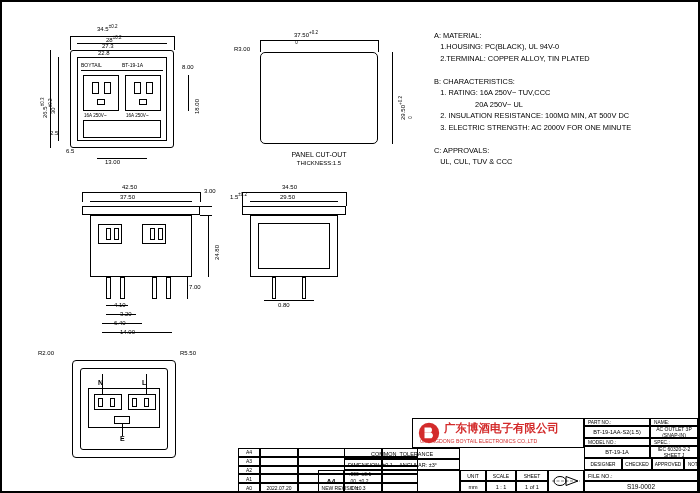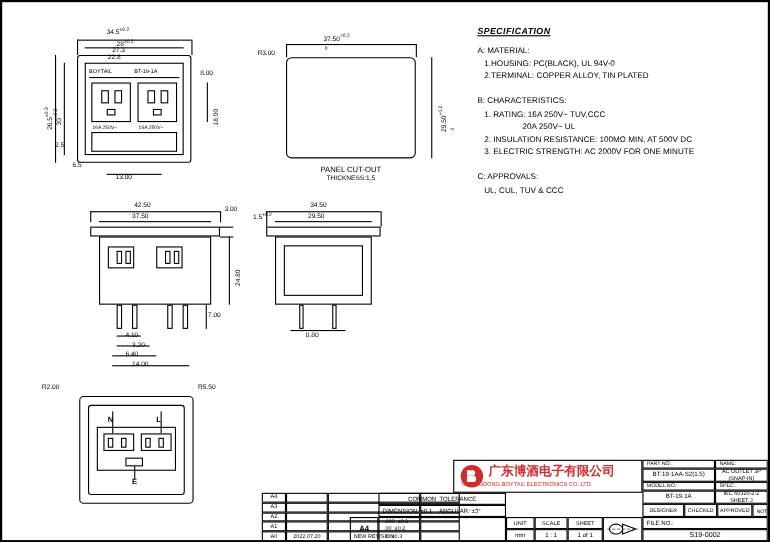--- a/index.html
+++ b/index.html
@@ -20,21 +20,20 @@
   .tblcellL{justify-content:flex-start;padding-left:3px;}
   .rot{transform-origin:0 0;}
   svg{display:block;}
 </style>
 </head>
 <body>
 
 <div id="sheet">
 
   <div class="abs" style="left:432px;top:22px;">
-    <div class="txt8 uline" style="font-weight:bold;font-style:italic;letter-spacing:.4px;">SPECIFICATION</div>
     <div class="spec" style="margin-top:6px;" id="specbody">A: MATERIAL:
    1.HOUSING: PC(BLACK), UL 94V-0
    2.TERMINAL: COPPER ALLOY, TIN PLATED
 
 B: CHARACTERISTICS:
    1. RATING: 16A 250V~ TUV,CCC
                     20A 250V~ UL
    2. INSULATION RESISTANCE: 100MΩ MIN, AT 500V DC
    3. ELECTRIC STRENGTH: AC 2000V FOR ONE MINUTE
 

